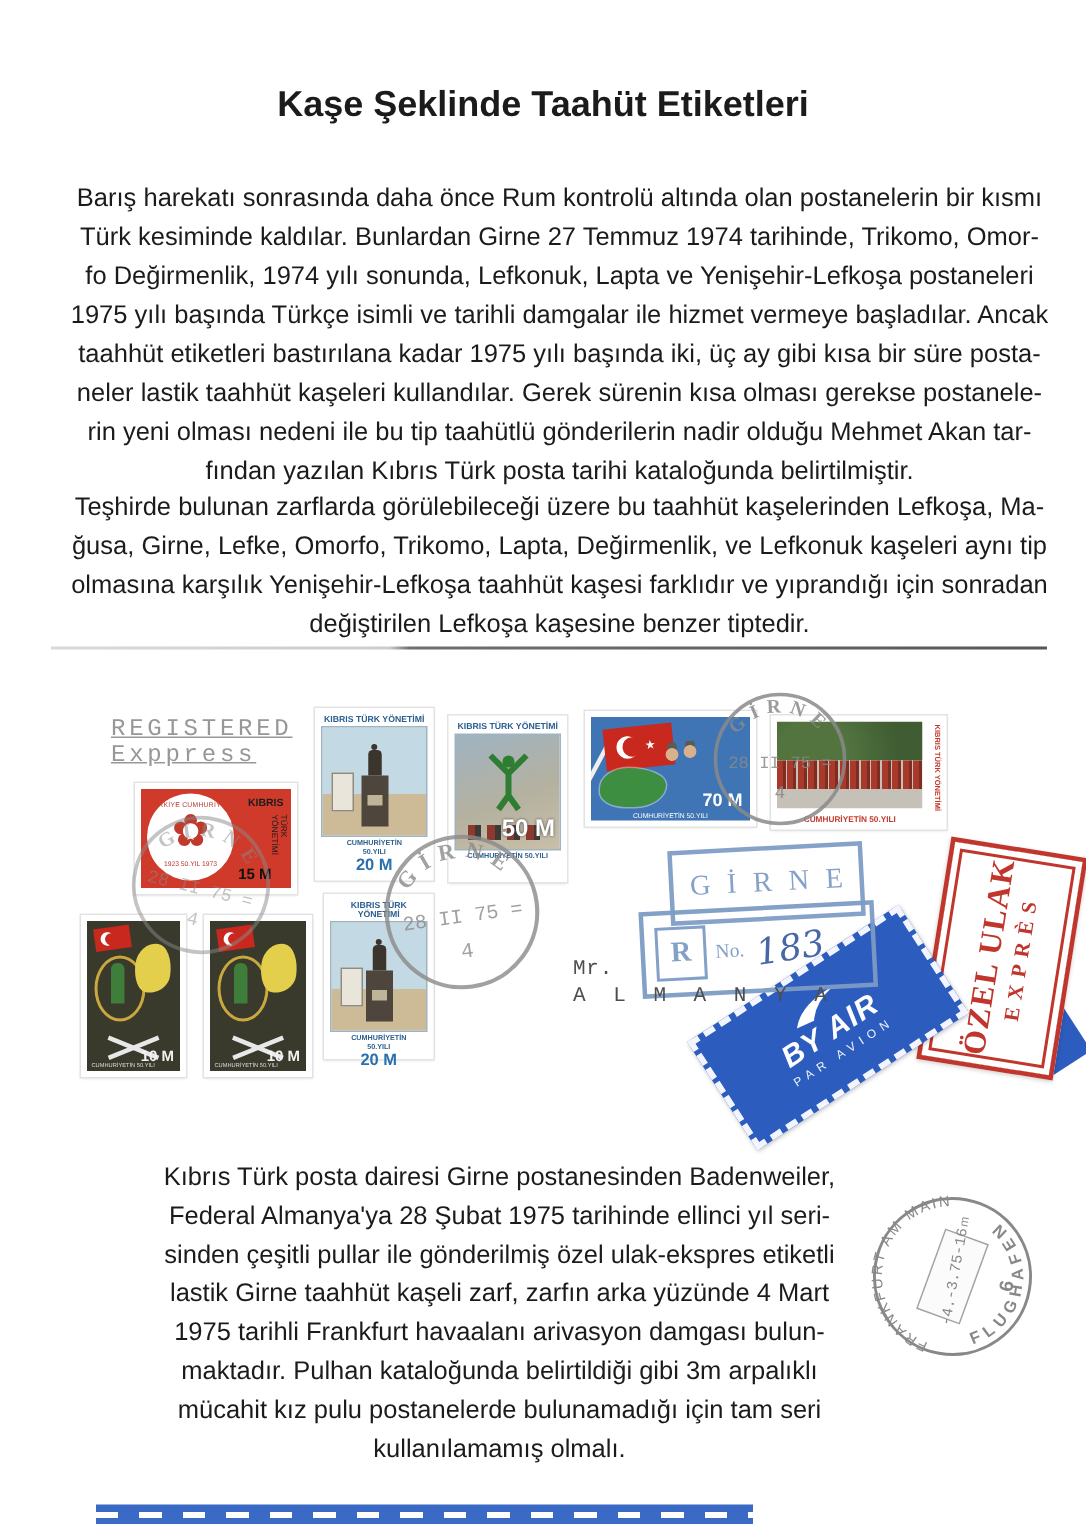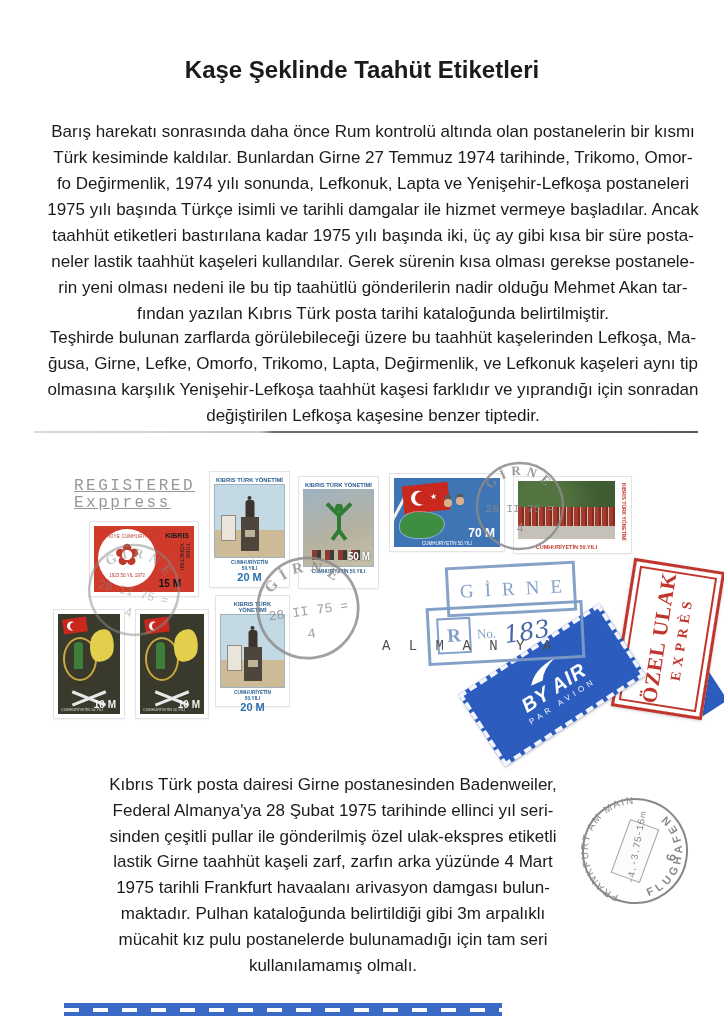--- a/index.html
+++ b/index.html
@@ -52,21 +52,21 @@
   .st20-foot{display:flex;justify-content:space-between;align-items:center;padding:2px 2px 0;flex-direction:column;}
   .s-cap2{font-size:4.8px;color:#2a5f8f;font-weight:700;line-height:5.6px;text-align:center;}
   .s-val{font-size:11px;font-weight:700;color:#2a6fae;}
 
   
   .st50-pic{position:relative;height:76px;background:linear-gradient(160deg,#9fb3c2 0%,#b4b1a0 55%,#c9bfa8 100%);
     border:1px solid #9fb3c0;overflow:hidden;}
   .dancer{position:absolute;left:50%;top:10px;transform:translateX(-50%);width:32px;height:42px;}
   .small-figs{position:absolute;left:8px;bottom:6px;width:48px;height:10px;
     background:repeating-linear-gradient(90deg,#8d3a2e 0 5px,#3e3a35 5px 9px,transparent 9px 13px);}
-  .st50-val{position:absolute;right:3px;bottom:4px;font-size:10px;font-weight:700;color:#fff;text-shadow:0 0 2px #444;margin-top:16px;}
+  .st50-val{position:absolute;right:3px;bottom:4px;font-size:16px;font-weight:700;color:#fff;text-shadow:0 0 2px #444;margin-top:16px;}
   .s-capline{font-size:4.8px;color:#2a5f8f;font-weight:700;text-align:center;padding-top:2px;}
 
   
   .st70-art{position:relative;width:100%;height:100%;background:#3f74b5;overflow:hidden;}
   .st70-flag{position:absolute;left:9px;top:6px;width:46px;height:28px;background:#c8281e;transform:rotate(-6deg);}
   .cres{position:absolute;left:8px;top:6px;width:15px;height:15px;border-radius:50%;background:#fff;}
   .cres::after{content:"";position:absolute;left:4px;top:1px;width:13px;height:13px;border-radius:50%;background:#c8281e;}
   .fstar{position:absolute;left:27px;top:9px;color:#fff;font-size:8px;}
   .st70-pole{position:absolute;left:14px;top:10px;width:2.5px;height:62px;background:#efefef;
     transform:rotate(28deg);transform-origin:top left;}
@@ -325,20 +325,21 @@
       <span>GİRNE</span>
     </div>
 
     <div class="rbox" style="left:397px;top:170px;width:157px;height:58px;">
       <div class="rbox-r">R</div>
       <div class="rbox-no">No.</div>
       <div class="rbox-num">183</div>
     </div>
 
     <div class="addr" style="left:352px;top:204px;">
+      <div>Mr.</div>
       <div class="sp">A L M A N Y A</div>
     </div>
 
     <svg class="pm" style="left:442px;top:24px;width:96px;height:96px;opacity:.85;" viewBox="0 0 96 96">
       <circle class="pm-ring" cx="48" cy="48" r="43"></circle>
       <path id="pm1arc" d="M 13,52 A 35,35 0 0 1 83,52" fill="none"></path>
       <text class="pm-town"><textPath href="#pm1arc" startOffset="50%" text-anchor="middle">GİRNE</textPath></text>
       <text class="pm-date" x="48" y="54" text-anchor="middle">28 II 75 =</text>
       <text class="pm-code" x="48" y="74" text-anchor="middle">4</text>
     </svg>

